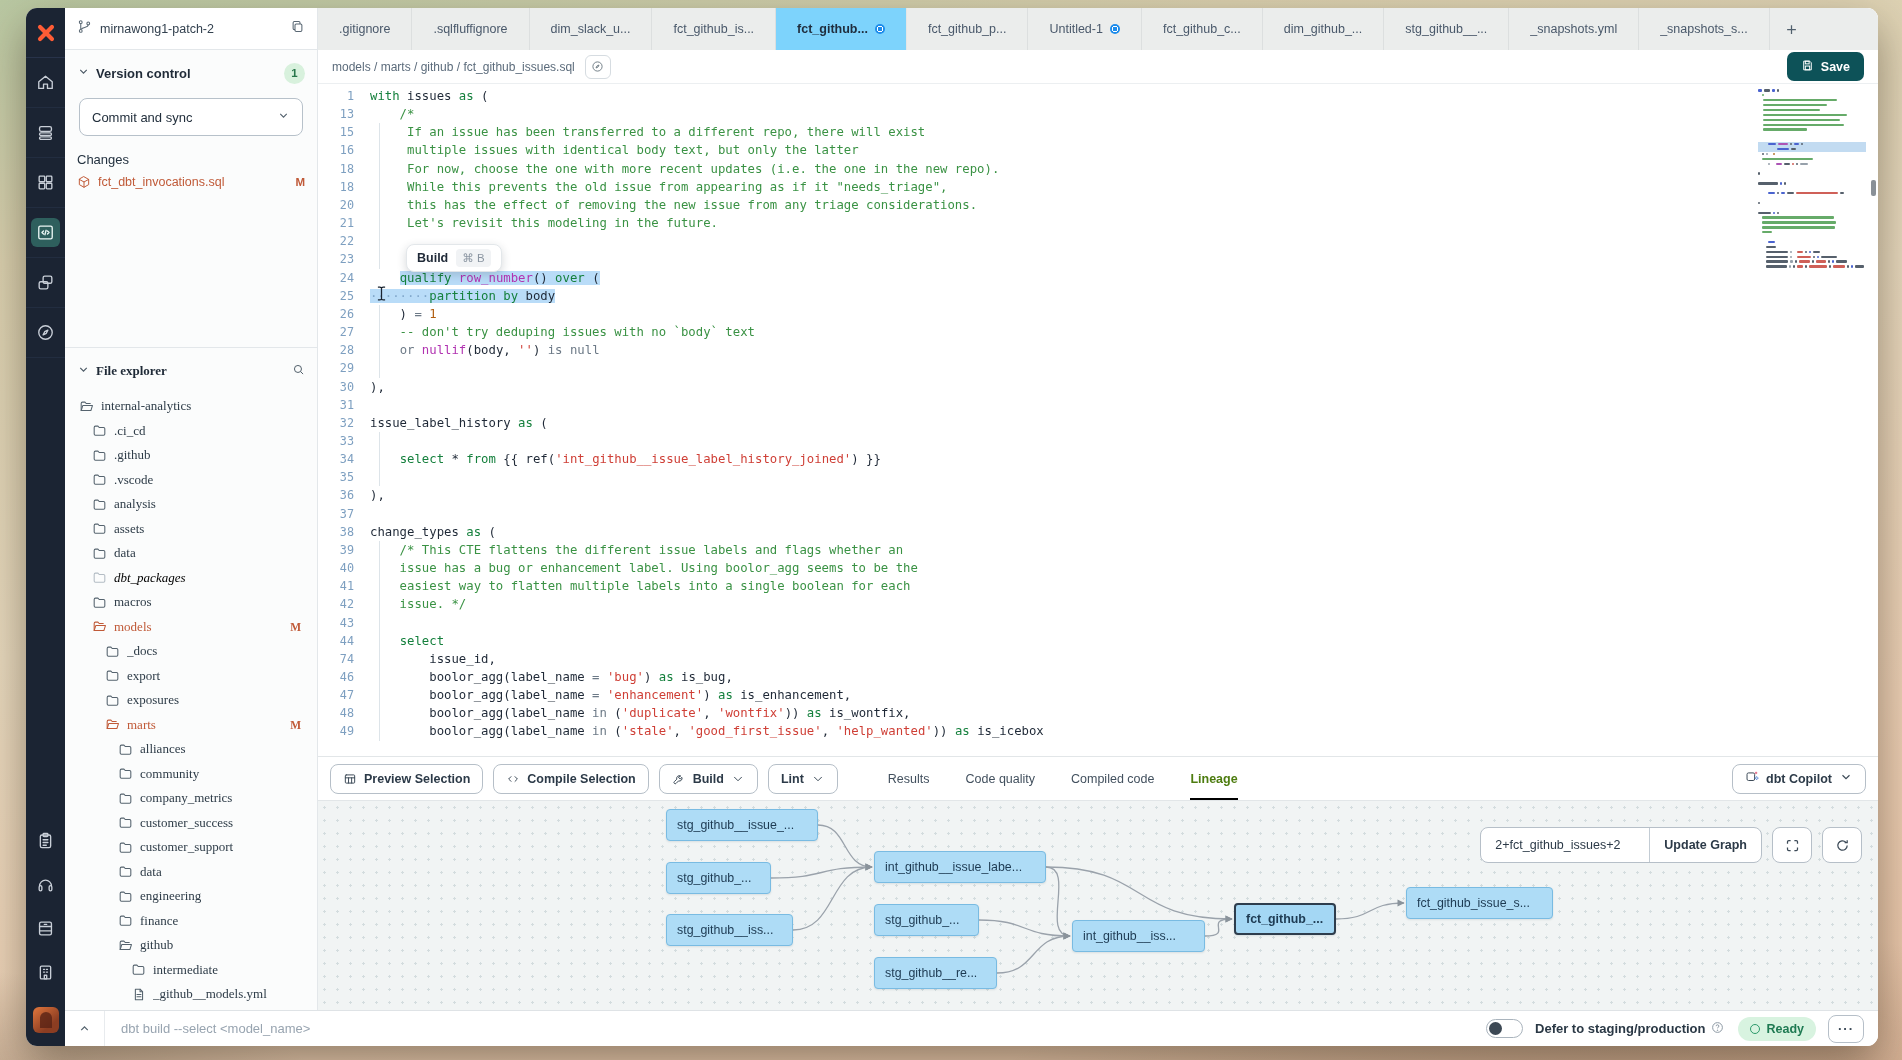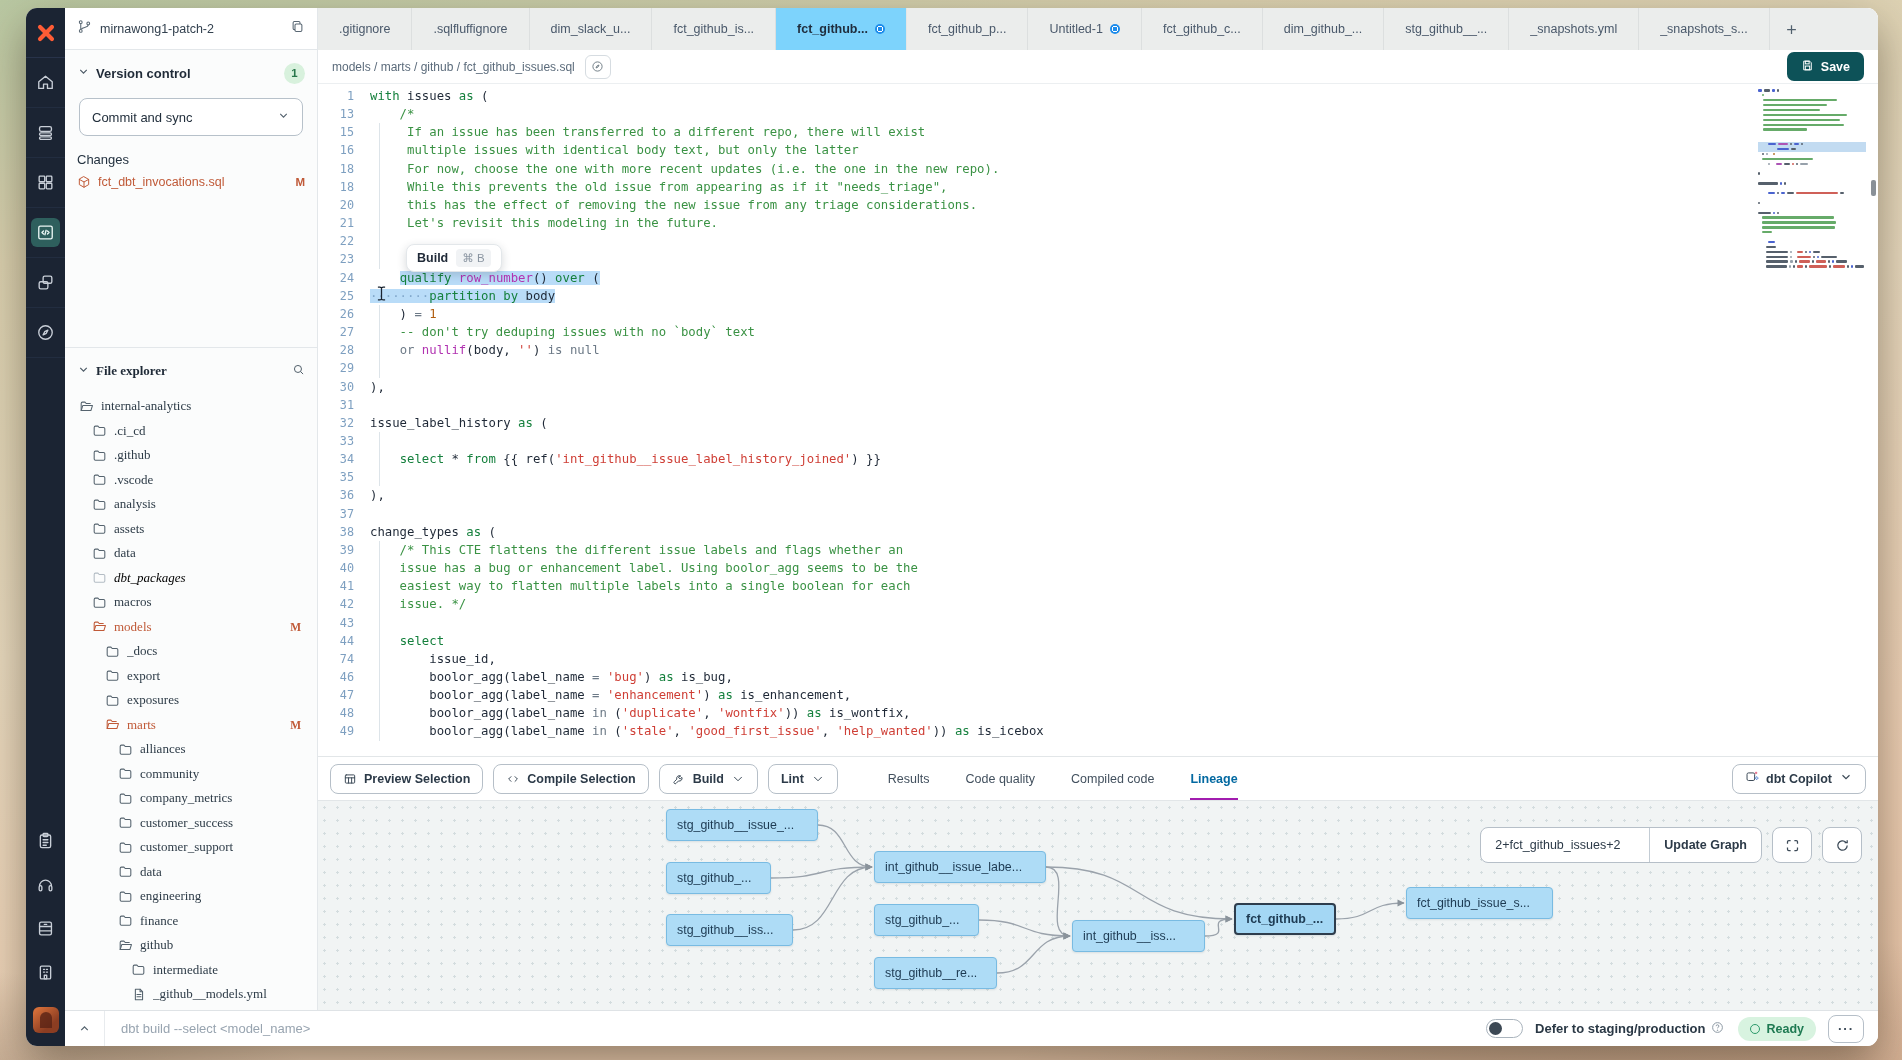--- a/index.html
+++ b/index.html
@@ -88,21 +88,21 @@
   .mm-k{background:#4a63cf}.mm-c{background:#66ab69}.mm-p{background:#56606c}
   .mm-s{background:#cf6058}.mm-f{background:#ad54b5}.mm-o{background:#97a1ab}
   .mm-n{background:#b57a35}.mm-w{background:transparent}
   .scroll-thumb{ position:absolute; right:2px; top:96px; width:5px; height:16px; background:#4a5560; border-radius:2px; opacity:.65;}
   
   .toolbar{ height:44px; flex:none; border-top:1px solid #e2e6e8; display:flex; align-items:center; padding:0 12px; gap:10px; background:#fff;}
   .tool-btn{ height:30px; border:1px solid #b6bfc8; background:#fff; border-radius:8px; display:flex; align-items:center; gap:7px; padding:0 12px; font-size:12.5px; font-weight:bold; color:#2c3a48;}
   .tool-btn svg{ width:14px;height:14px; color:#3c4a57;}
   .tool-tabs{ display:flex; align-items:stretch; gap:36px; margin-left:40px; height:100%;}
   .tool-tab{ display:flex; align-items:center; font-size:12.5px; color:#42505e; border-bottom:2px solid transparent; padding-top:2px;}
-  .tool-tab.active{ color:#0369a1; font-weight:bold; border-bottom:2px solid #a21caf;}
+  .tool-tab.active{ color:#4d7c0f; font-weight:bold; border-bottom:2px solid #000000;}
   .copilot{ margin-left:auto;}
   
   .lineage{ height:210px; flex:none; position:relative; background:#f1f4f4; background-image:radial-gradient(#d3dcde 1px, transparent 1.2px); background-size:13px 13px; border-top:1px solid #e2e6e8; overflow:hidden;}
   .lnode{ position:absolute; height:32px; background:#aedcf6; border:1px solid #79bbe2; border-radius:4px; display:flex; align-items:center; padding:0 10px; font-size:12.4px; color:#1d3a52; white-space:nowrap; overflow:hidden; box-shadow:0 1px 2px rgba(40,70,90,.12);}
   .lnode.selected{ border:2px solid #2e3d4d; background:#a4d7f4; font-weight:bold;}
   .lin-controls{ position:absolute; top:26px; right:16px; display:flex; gap:10px; align-items:center;}
   .lin-search{ height:36px; background:#fff; border:1px solid #b6bfc8; border-radius:8px; display:flex; align-items:stretch; overflow:hidden;}
   .lin-search .val{ display:flex; align-items:center; padding:0 14px; font-size:12.5px; color:#2c3a48; min-width:168px;}
   .lin-search .upd{ display:flex; align-items:center; padding:0 14px; font-size:12.5px; font-weight:bold; color:#2c3a48; border-left:1px solid #c3ccd4;}
   .sq-btn{ width:40px; height:36px; background:#fff; border:1px solid #b6bfc8; border-radius:8px; display:flex; align-items:center; justify-content:center; color:#3c4a57;}

